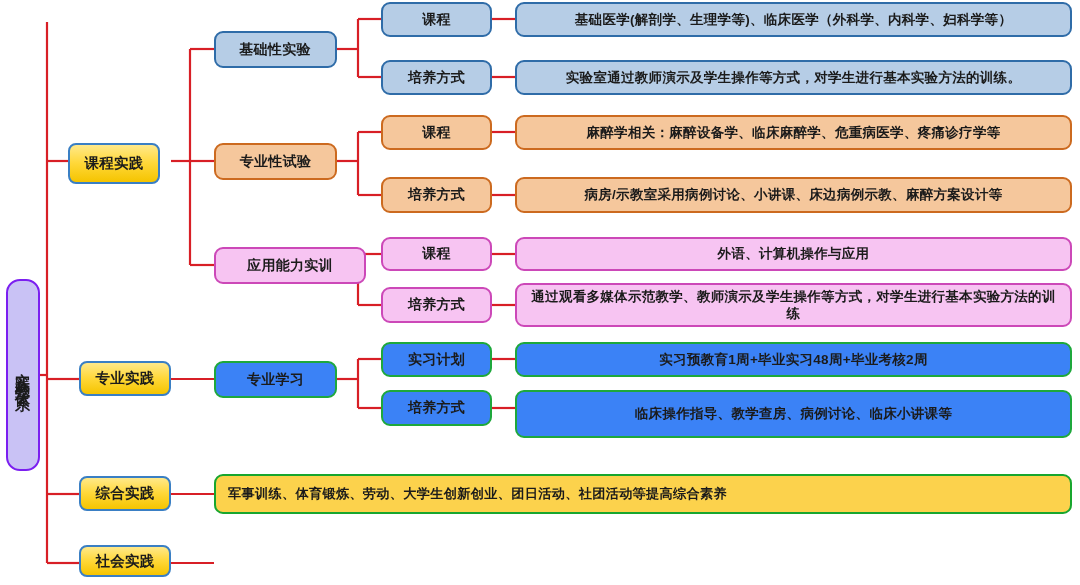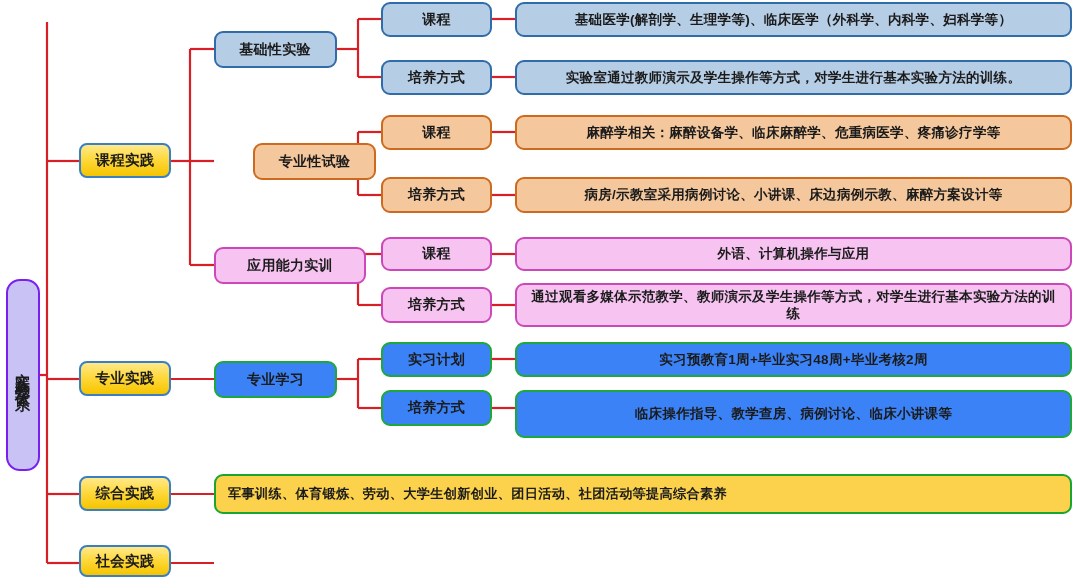--- a/index.html
+++ b/index.html
@@ -121,21 +121,21 @@
 
       <path d="M171,494 L214,494"></path>
       <path d="M171,563 L214,563"></path>
     </g>
   </svg>
 
   <div class="node n-root" style="left:6px;top:279px;width:34px;height:192px;">
     <span>实践教学体系</span>
   </div>
 
-  <div class="node n-l1" style="left:79px;top:143px;width:92px;height:35px;">
+  <div class="node n-l1" style="left:68px;top:143px;width:92px;height:41px;">
     <span>课程实践</span>
   </div>
   <div class="node n-l1" style="left:79px;top:361px;width:92px;height:35px;">
     <span>专业实践</span>
   </div>
   <div class="node n-l1" style="left:79px;top:476px;width:92px;height:35px;">
     <span>综合实践</span>
   </div>
   <div class="node n-l1" style="left:79px;top:545px;width:92px;height:32px;">
     <span>社会实践</span>
@@ -150,21 +150,21 @@
   <div class="node c-blue s14" style="left:381px;top:60px;width:111px;height:35px;">
     <span>培养方式</span>
   </div>
   <div class="node c-blue s135" style="left:515px;top:2px;width:557px;height:35px;">
     <span>基础医学(解剖学、生理学等)、临床医学（外科学、内科学、妇科学等）</span>
   </div>
   <div class="node c-blue s135" style="left:515px;top:60px;width:557px;height:35px;">
     <span>实验室通过教师演示及学生操作等方式，对学生进行基本实验方法的训练。</span>
   </div>
 
-  <div class="node c-orange s14" style="left:214px;top:143px;width:123px;height:37px;margin-left:39px;">
+  <div class="node c-orange s14" style="left:214px;top:143px;width:123px;height:37px;">
     <span>专业性试验</span>
   </div>
   <div class="node c-orange s14" style="left:381px;top:115px;width:111px;height:35px;">
     <span>课程</span>
   </div>
   <div class="node c-orange s14" style="left:381px;top:177px;width:111px;height:36px;">
     <span>培养方式</span>
   </div>
   <div class="node c-orange s135" style="left:515px;top:115px;width:557px;height:35px;">
     <span>麻醉学相关：麻醉设备学、临床麻醉学、危重病医学、疼痛诊疗学等</span>

